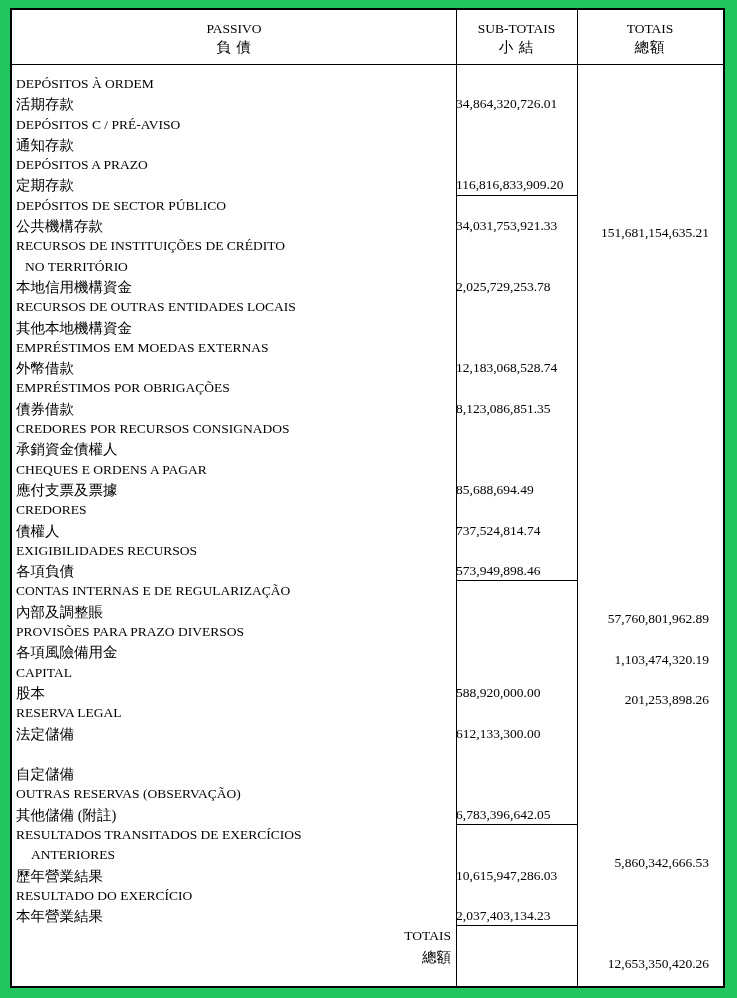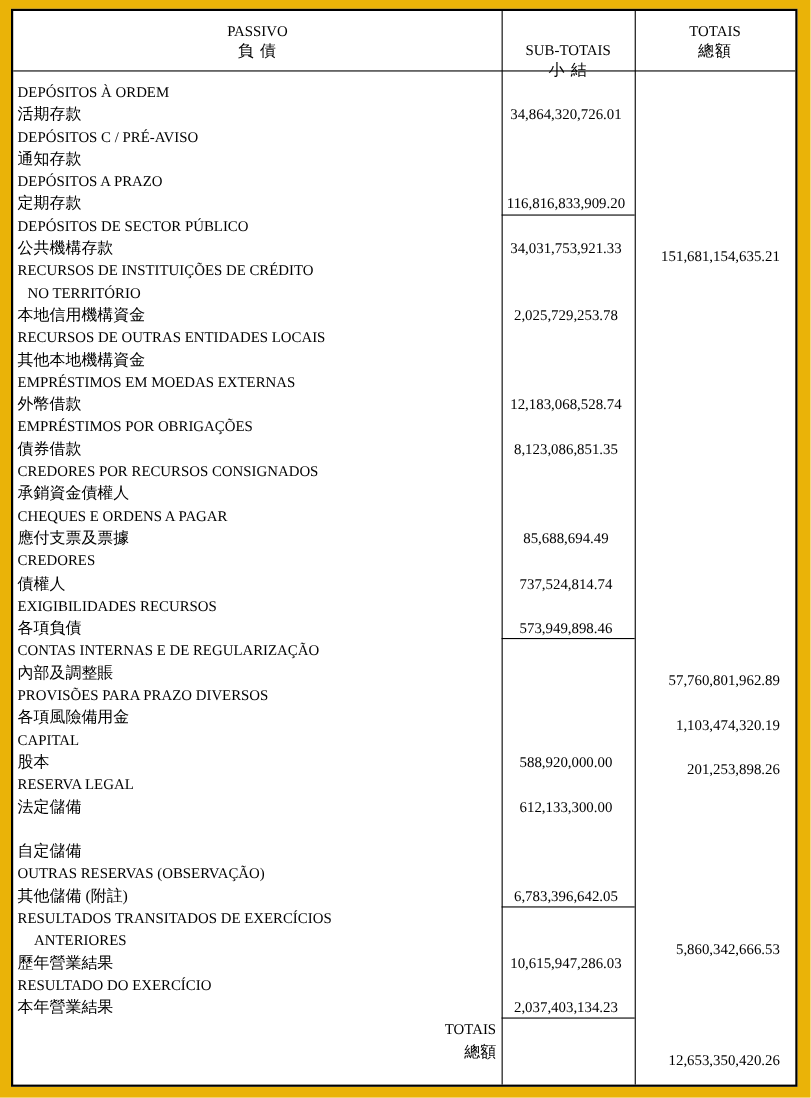--- a/index.html
+++ b/index.html
@@ -6,21 +6,21 @@
     margin: 0;
     padding: 0;
     background: #ffffff;
     font-family: "Liberation Serif", "DejaVu Serif", serif;
     color: #000;
   }
   .page {
     position: relative;
     width: 737px;
     height: 998px;
-    background: #eab308;
+    background: #22c55e;
     overflow: hidden;
   }
   .table {
     position: absolute;
     left: 10px;
     top: 8px;
     width: 715px;
     height: 980px;
     border: 2px solid #000;
     box-sizing: border-box;
@@ -45,21 +45,21 @@
     text-align: center;
   }
   .header-row .hc {
     padding-top: 9px;
     line-height: 19px;
     font-size: 13.5px;
     box-sizing: border-box;
   }
   .header-row .hc .zh { font-size: 14.5px; letter-spacing: 1px; }
   .hc.h1 { width: 444px; }
-  .hc.h2 { width: 121px; margin-top: 17px; }
+  .hc.h2 { width: 121px; }
   .hc.h3 { flex: 1; }
 
   .tbody {
     padding-top: 9px;
   }
   .line {
     display: flex;
     height: 20.3px;
     line-height: 20.3px;
     white-space: nowrap;
@@ -71,21 +71,21 @@
     font-size: 13.5px;
     overflow: hidden;
   }
   .line .c1.zh { font-size: 14.5px; }
   .line .c1.ind1 { padding-left: 13px; }
   .line .c1.ind2 { padding-left: 19px; }
   .line .c1.right { text-align: right; padding-right: 5px; }
   .line .c2 {
     width: 121px;
     box-sizing: border-box;
-    text-align: center;
+    text-align: left;
     padding-right: 4px;
     font-size: 13.5px;
   }
   .line .c2.uline { border-bottom: 1px solid #000; }
   .line .c3 {
     flex: 1;
     box-sizing: border-box;
     text-align: right;
     padding-right: 14px;
     font-size: 13.5px;

